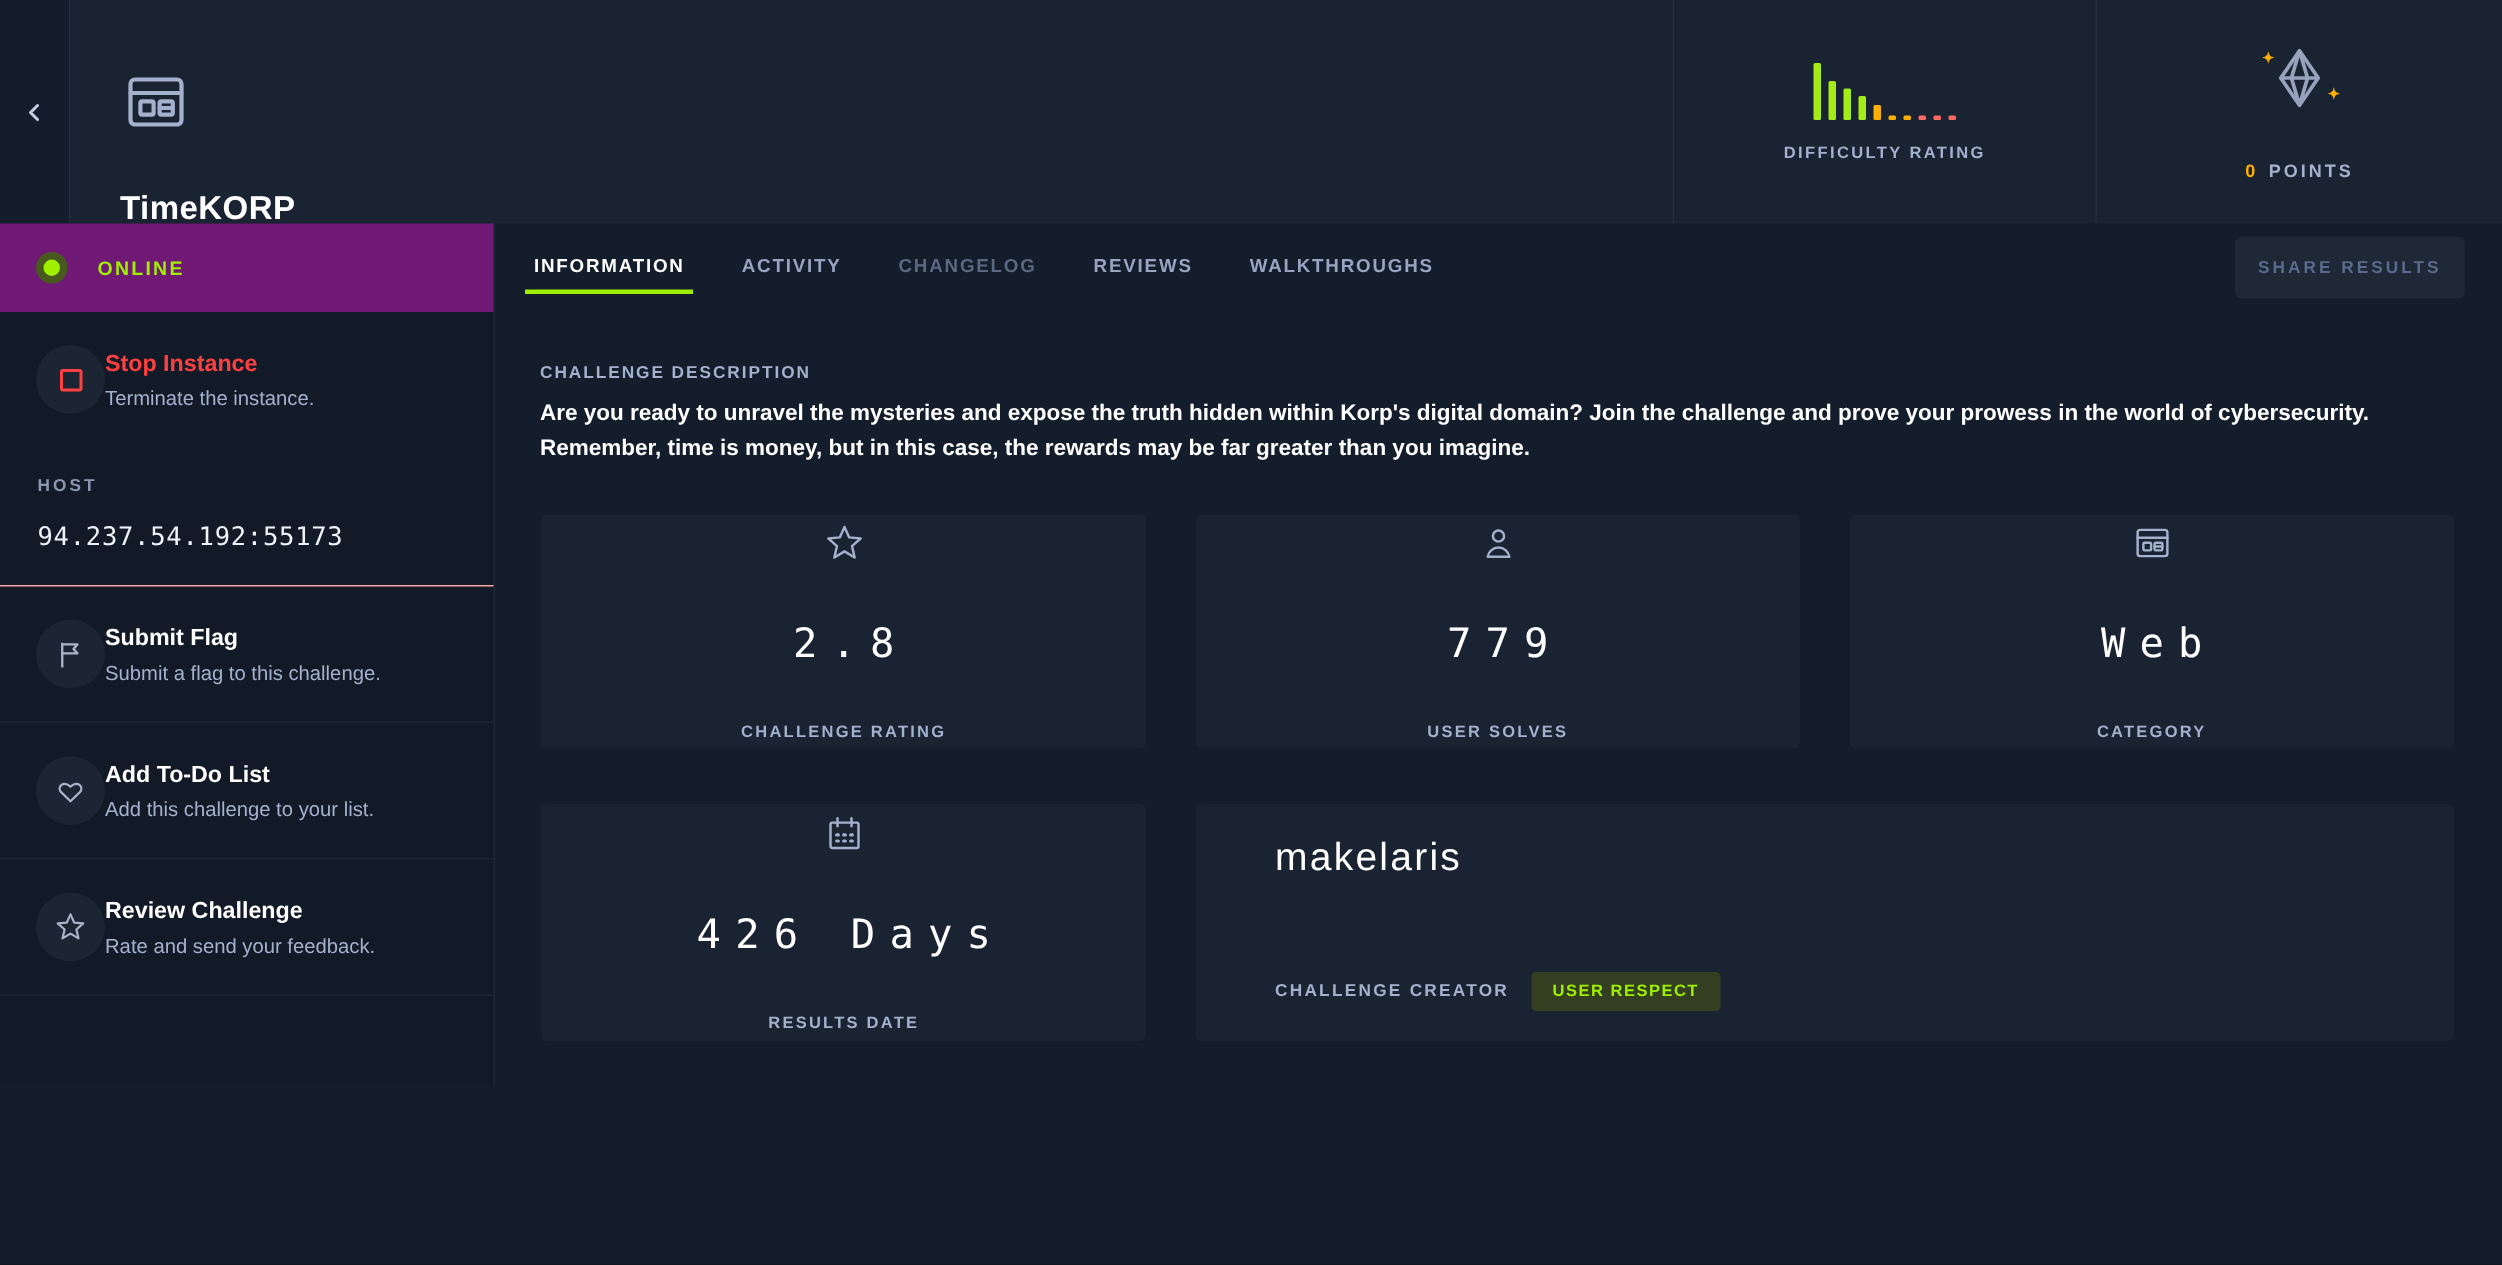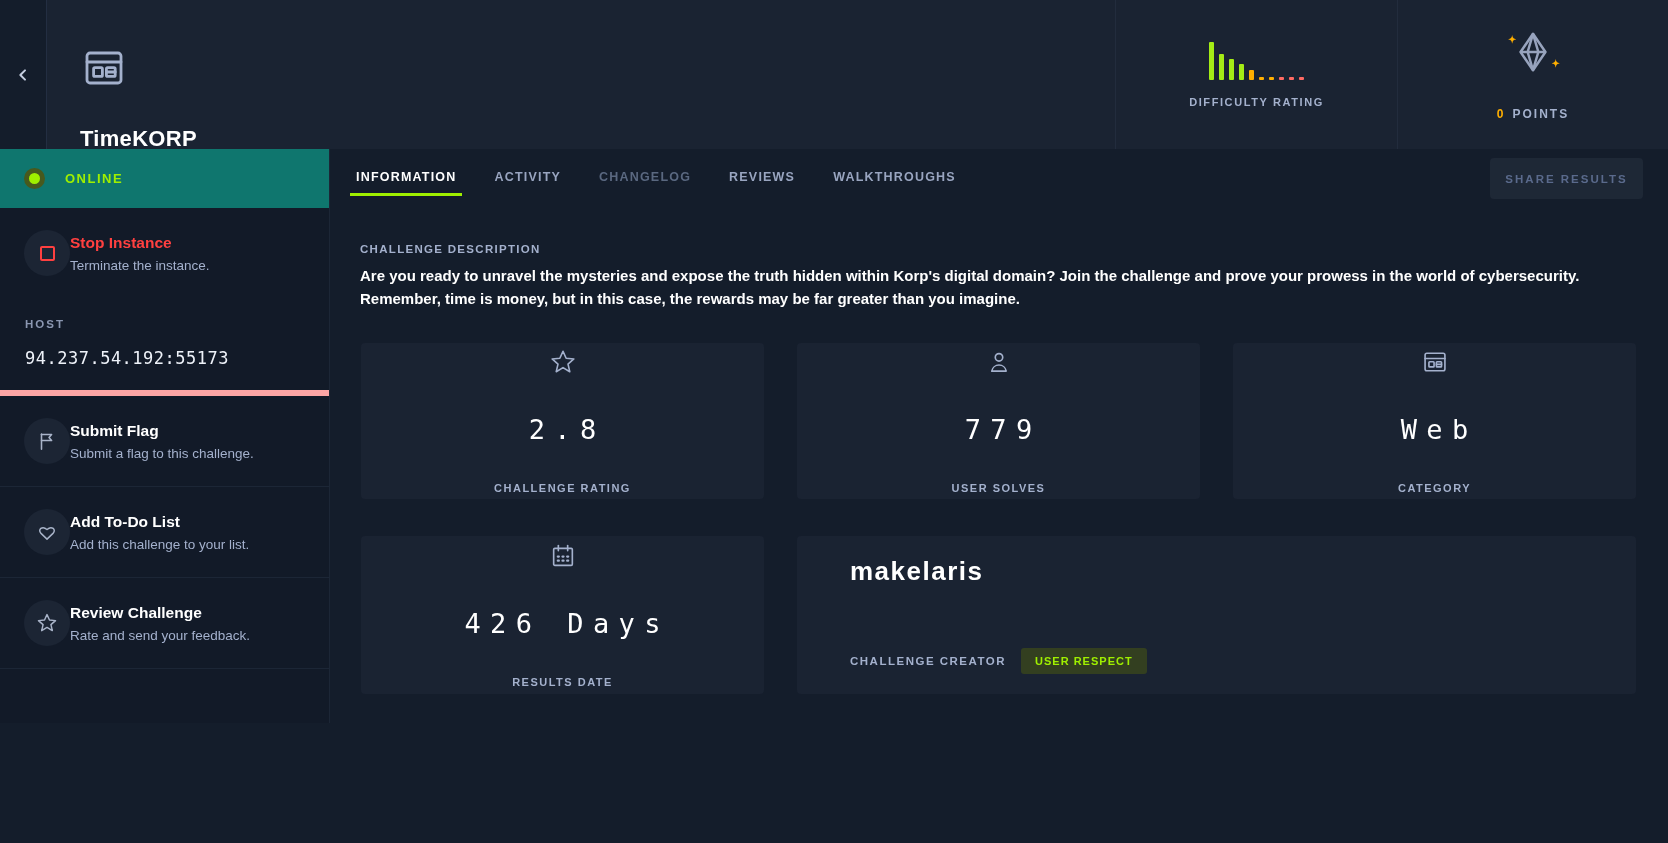--- a/index.html
+++ b/index.html
@@ -23,32 +23,32 @@
   .diff-chart { display:flex; align-items:flex-end; gap:5px; height:38px; }
   .diff-bar { width:5px; border-radius:1px; }
   .pts-row { font-size:12px; font-weight:bold; letter-spacing:2px; margin-top:32px; color:#a4b1cd; }
   .pts-row .pts-val { color:#ffaf00; margin-right:7px; }
   .gem-wrap { position:relative; width:46px; height:46px; color:#97a3bd; }
   .sparkle { position:absolute; color:#ffaf00; font-size:10px; font-weight:bold; line-height:1; }
   .sp1 { left:-2px; top:6px; } .sp2 { right:-4px; bottom:6px; }
 
   
   .sidebar { position:absolute; left:0; top:149px; width:330px; height:574px; background:#121a28; border-right:1px solid #1c2636; }
-  .online-banner { height:59px; background:#0f766e; display:flex; align-items:center; padding-left:24px; gap:20px; }
+  .online-banner { height:59px; background:#701a75; display:flex; align-items:center; padding-left:24px; gap:20px; }
   .online-dot { width:21px; height:21px; border-radius:50%; background:#9fef00; border:5px solid #47591d; }
   .online-text { color:#9fef00; font-size:13px; font-weight:bold; letter-spacing:1.5px; }
 
   .side-item { display:flex; align-items:center; gap:0; padding:22px 0 22px 24px; cursor:pointer; }
   .side-item + .side-item { border-top:1px solid #1c2636; }
   .icon-circle { width:46px; height:46px; min-width:46px; border-radius:50%; background:#1c2534; display:flex; align-items:center; justify-content:center; color:#a9b4c9; }
   .stop-square { width:15px; height:15px; border:2.5px solid #ff4040; border-radius:2px; }
   .side-title { font-size:15.5px; font-weight:bold; color:#ffffff; margin-bottom:6px; }
   .side-title.danger { color:#ff4040; }
   .side-sub { font-size:13.5px; color:#a4b1cd; }
-  .host-block { padding:20px 0 22px 25px; border-bottom:6px solid #fca5a5; }
+  .host-block { padding:20px 0 22px 25px; border-bottom:1px solid #fca5a5; }
   .host-label { font-size:11.5px; font-weight:bold; color:#8b97b1; letter-spacing:2px; margin-bottom:18px; }
   .host-value { font-family:"DejaVu Sans Mono", monospace; font-size:17px; color:#eef2f9; letter-spacing:.5px; cursor:pointer; }
   .side-end { border-top:1px solid #1c2636; }
 
   
   .tabs { position:absolute; left:356px; top:170px; display:flex; gap:38px; }
   .tab { font-size:12.5px; font-weight:bold; letter-spacing:1.2px; color:#99a5c0; padding-bottom:12px; cursor:pointer; position:relative; }
   .tab.active { color:#ffffff; }
   .tab.active::after { content:""; position:absolute; left:-6px; right:-6px; bottom:0; height:3px; background:#9fef00; }
   .tab.muted { color:#5a6880; }
@@ -57,21 +57,21 @@
   .desc-label { position:absolute; left:360px; top:243px; font-size:11.5px; font-weight:bold; color:#a4b1cd; letter-spacing:1.3px; }
   .desc-text { position:absolute; left:360px; top:264px; width:1282px; font-size:15px; font-weight:bold; color:#ffffff; line-height:1.55; }
 
   
   .cards { position:absolute; left:361px; top:343px; display:grid; grid-template-columns:403px 403px 403px; grid-template-rows:156px 158px; column-gap:33px; row-gap:37px; }
   .card { background:#1a2332; border-radius:4px; display:flex; flex-direction:column; align-items:center; justify-content:center;gap:28px; }
   .card .stat-icon { color:#a4b1cd; height:28px; }
   .stat-value { font-family:"DejaVu Sans Mono", monospace; font-size:27px; color:#ffffff; letter-spacing:.35em; margin:10px -0.35em 9px 0; text-align:center; }
   .stat-label { font-size:11px; font-weight:bold; color:#a4b1cd; letter-spacing:1.5px; }
   .card-creator { grid-column:2 / span 2; align-items:flex-start; padding-left:53px; }
-  .creator-name { font-size:26px; font-weight:bold; color:#ffffff; letter-spacing:1.5px; }
+  .creator-name { font-size:26px; font-weight:normal; color:#ffffff; letter-spacing:1.5px; }
   .creator-row { display:flex; align-items:center; gap:15px; margin-top:33px; }
   .creator-label { font-size:11.5px; font-weight:bold; color:#a4b1cd; letter-spacing:1.5px; }
   .respect-btn { background:#333f20; border:none; border-radius:3px; color:#9fef00; font-family:inherit; font-size:11px; font-weight:bold; letter-spacing:1px; padding:7px 14px; cursor:pointer; }
 
   svg { display:block; }
 </style>
 </head>
 <body>
 
 <div class="page">

